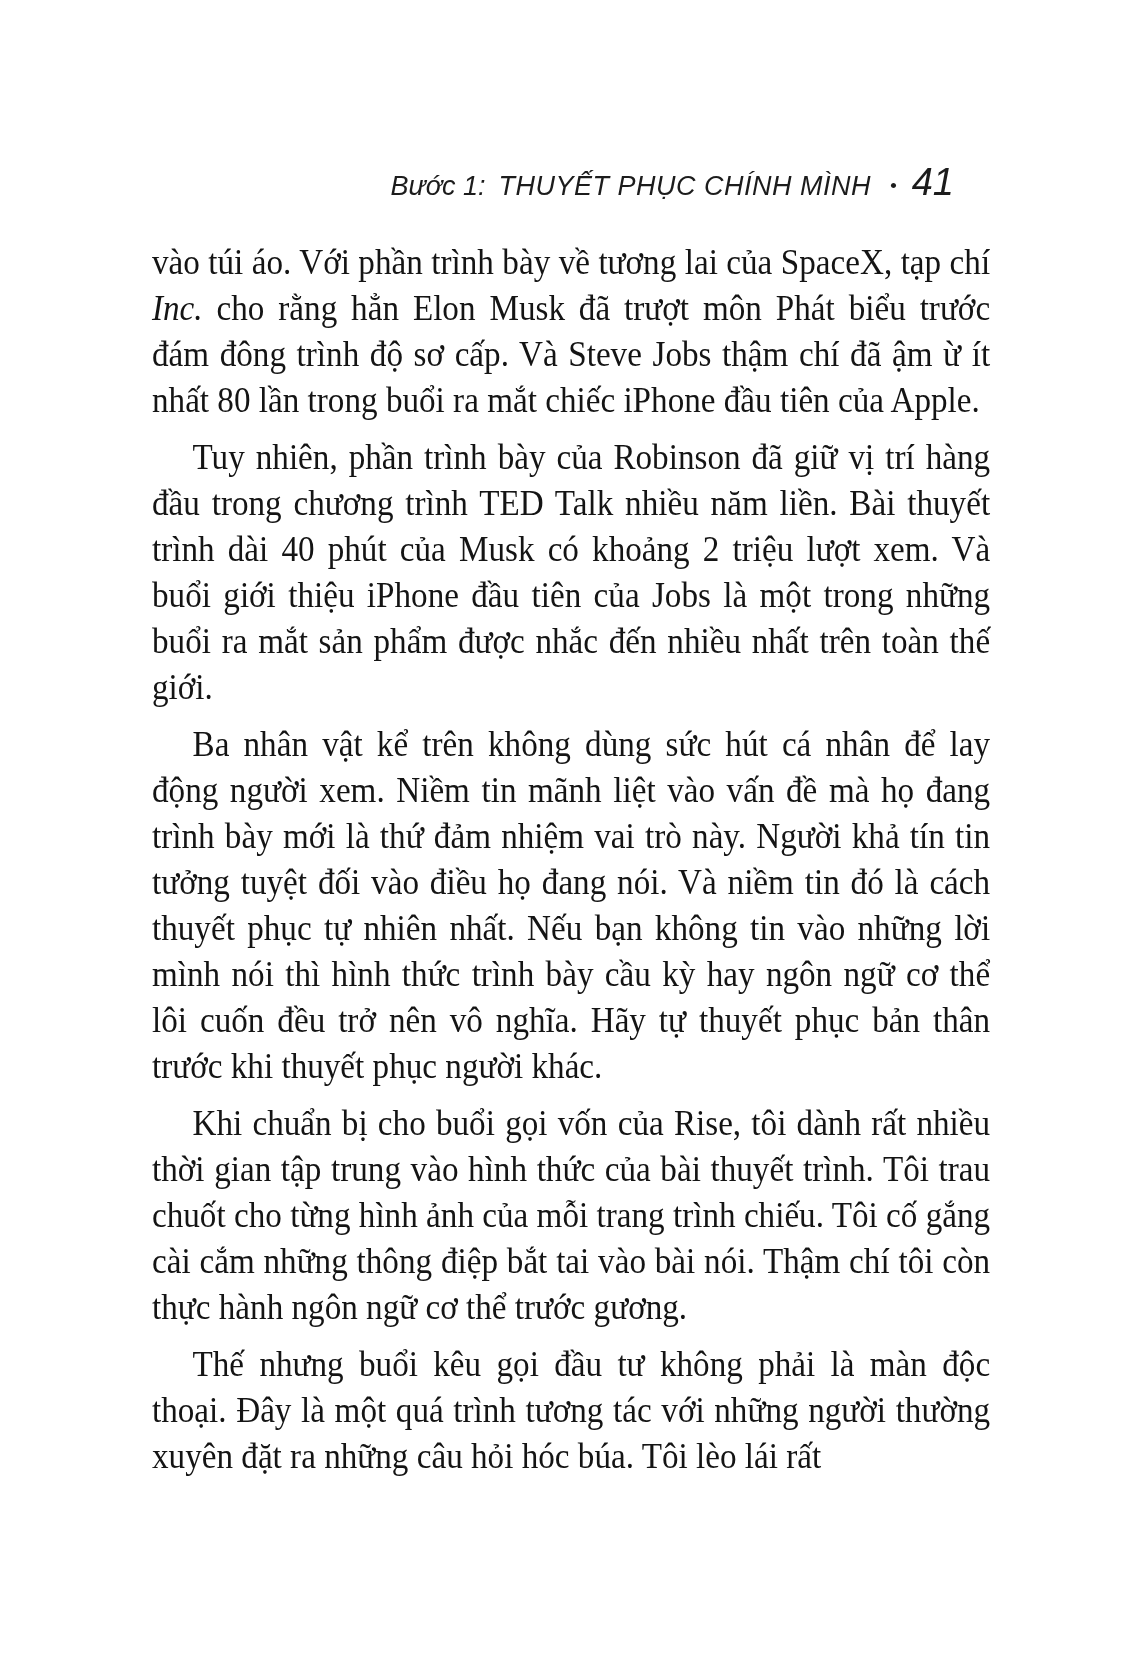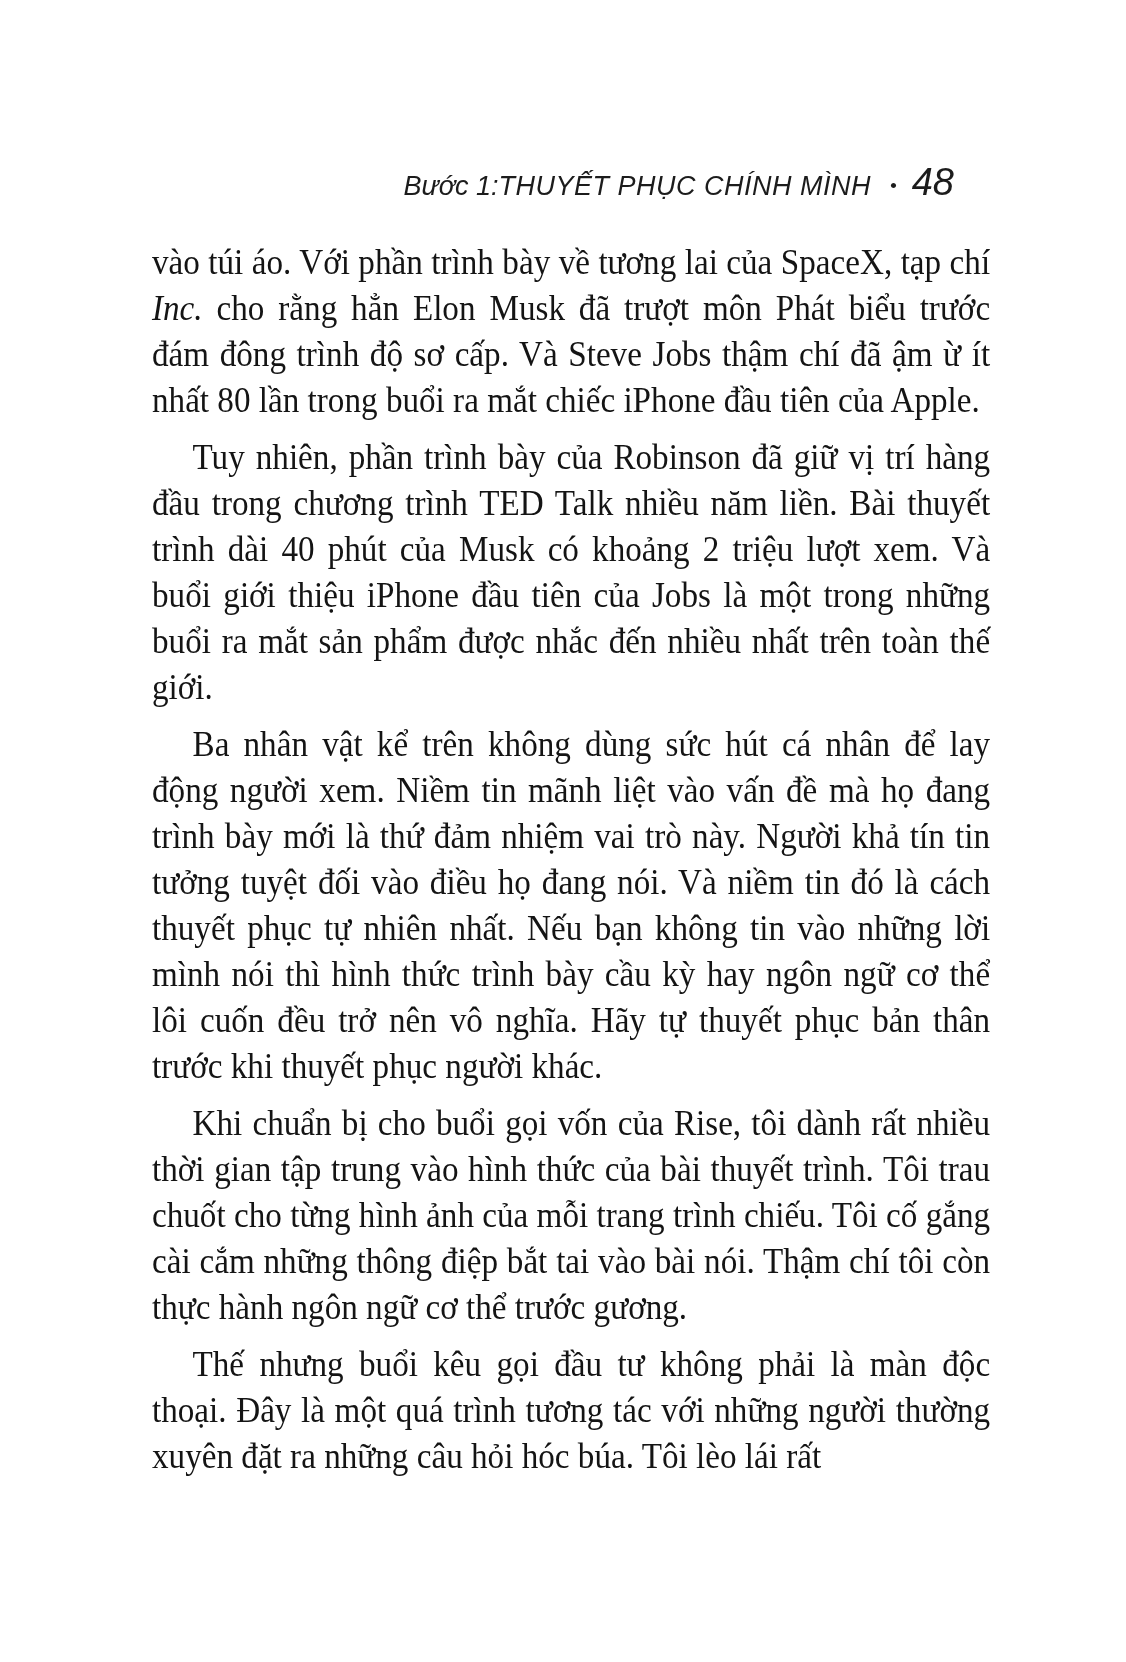--- a/index.html
+++ b/index.html
@@ -21,20 +21,21 @@
     right: 172px;
     text-align: right;
     white-space: nowrap;
     line-height: 1;
     font-family: "Liberation Sans", sans-serif;
     font-style: italic;
     color: #1c1c1c;
   }
   .chap-label {
     font-size: 27px;
+    margin-right: 13px;
   }
   .chap-title {
     font-size: 27px;
     letter-spacing: 0.5px;
     text-align: center;
   }
   .sep {
     font-size: 19px;
     margin: 0 15px 0 19px;
     vertical-align: 3px;
@@ -67,21 +68,21 @@
   }
   .italic {
     font-style: italic;
   }
 </style>
 </head>
 <body>
 
 <div class="page">
   <div class="running-head">
-    <span class="chap-label">Bước 1:</span><span class="chap-title">THUYẾT PHỤC CHÍNH MÌNH</span><span class="sep">•</span><span class="pagenum">48</span>
+    <span class="chap-label">Bước 1:</span><span class="chap-title">THUYẾT PHỤC CHÍNH MÌNH</span><span class="sep">•</span><span class="pagenum">41</span>
   </div>
   <div class="body-text">
       <p class="para"><span>vào túi áo. Với phần trình bày về tương lai của SpaceX, tạp chí </span><span class="italic">Inc.</span><span> cho rằng hẳn Elon Musk đã trượt môn Phát biểu trước đám đông trình độ sơ cấp. Và Steve Jobs thậm chí đã ậm ừ ít nhất 80 lần trong buổi ra mắt chiếc iPhone đầu tiên của Apple.</span></p>
       <p class="para indent"><span>Tuy nhiên, phần trình bày của Robinson đã giữ vị trí hàng đầu trong chương trình TED Talk nhiều năm liền. Bài thuyết trình dài 40 phút của Musk có khoảng 2 triệu lượt xem. Và buổi giới thiệu iPhone đầu tiên của Jobs là một trong những buổi ra mắt sản phẩm được nhắc đến nhiều nhất trên toàn thế giới.</span></p>
       <p class="para indent"><span>Ba nhân vật kể trên không dùng sức hút cá nhân để lay động người xem. Niềm tin mãnh liệt vào vấn đề mà họ đang trình bày mới là thứ đảm nhiệm vai trò này. Người khả tín tin tưởng tuyệt đối vào điều họ đang nói. Và niềm tin đó là cách thuyết phục tự nhiên nhất. Nếu bạn không tin vào những lời mình nói thì hình thức trình bày cầu kỳ hay ngôn ngữ cơ thể lôi cuốn đều trở nên vô nghĩa. Hãy tự thuyết phục bản thân trước khi thuyết phục người khác.</span></p>
       <p class="para indent"><span>Khi chuẩn bị cho buổi gọi vốn của Rise, tôi dành rất nhiều thời gian tập trung vào hình thức của bài thuyết trình. Tôi trau chuốt cho từng hình ảnh của mỗi trang trình chiếu. Tôi cố gắng cài cắm những thông điệp bắt tai vào bài nói. Thậm chí tôi còn thực hành ngôn ngữ cơ thể trước gương.</span></p>
       <p class="para indent"><span>Thế nhưng buổi kêu gọi đầu tư không phải là màn độc thoại. Đây là một quá trình tương tác với những người thường xuyên đặt ra những câu hỏi hóc búa. Tôi lèo lái rất</span></p>
     </div>
 </div>
 

